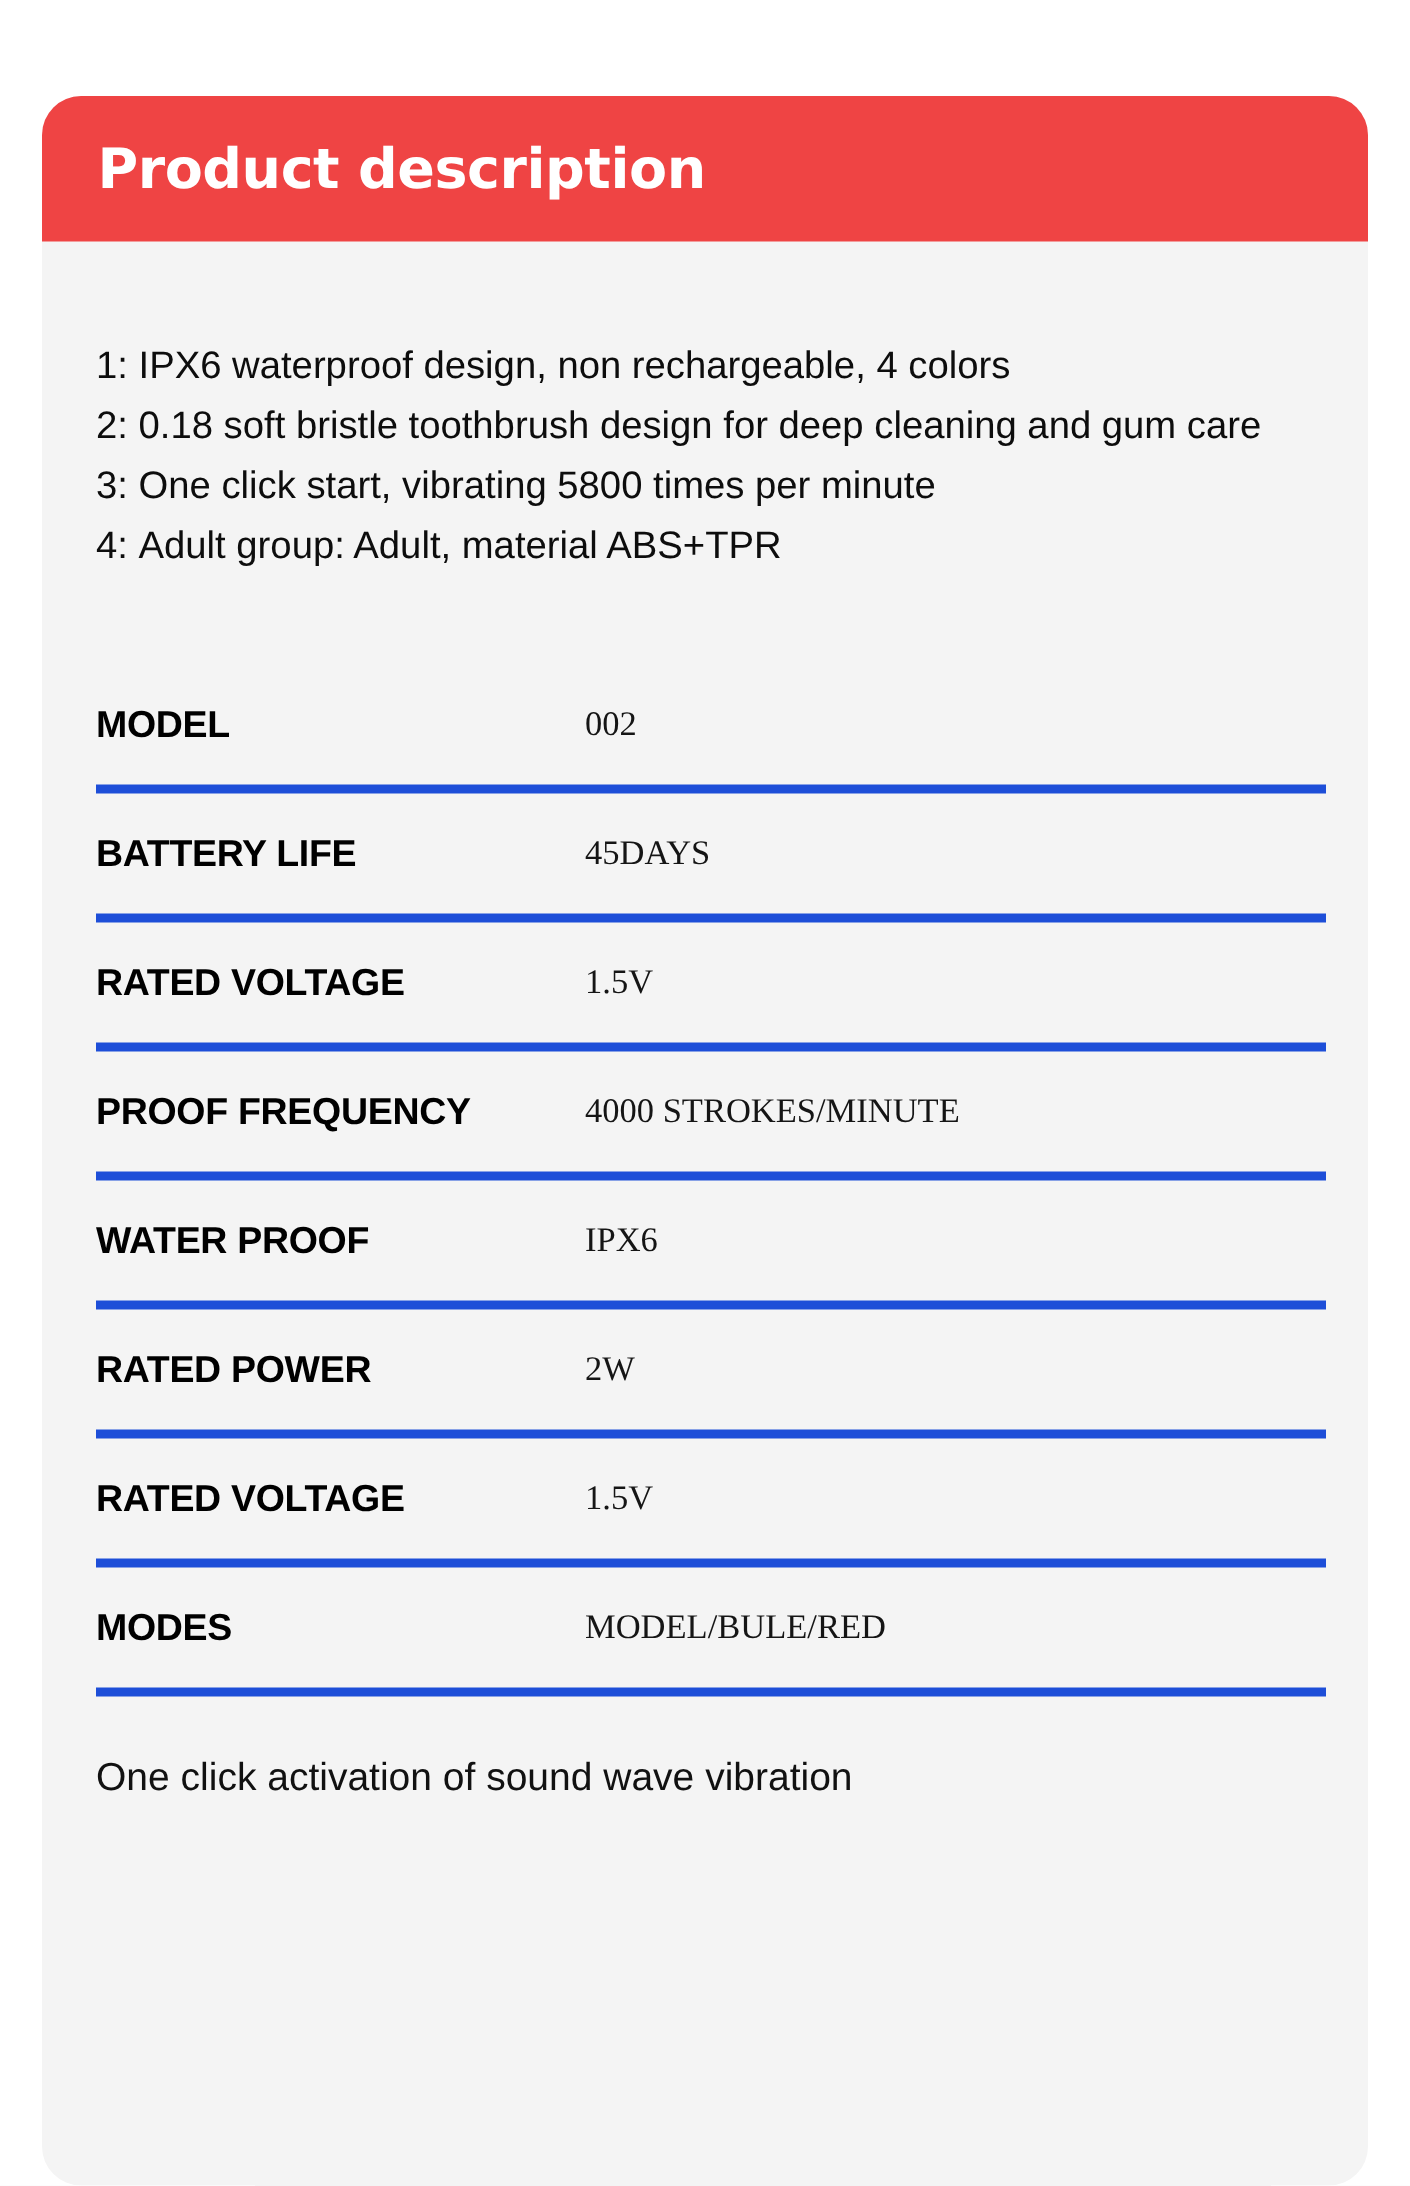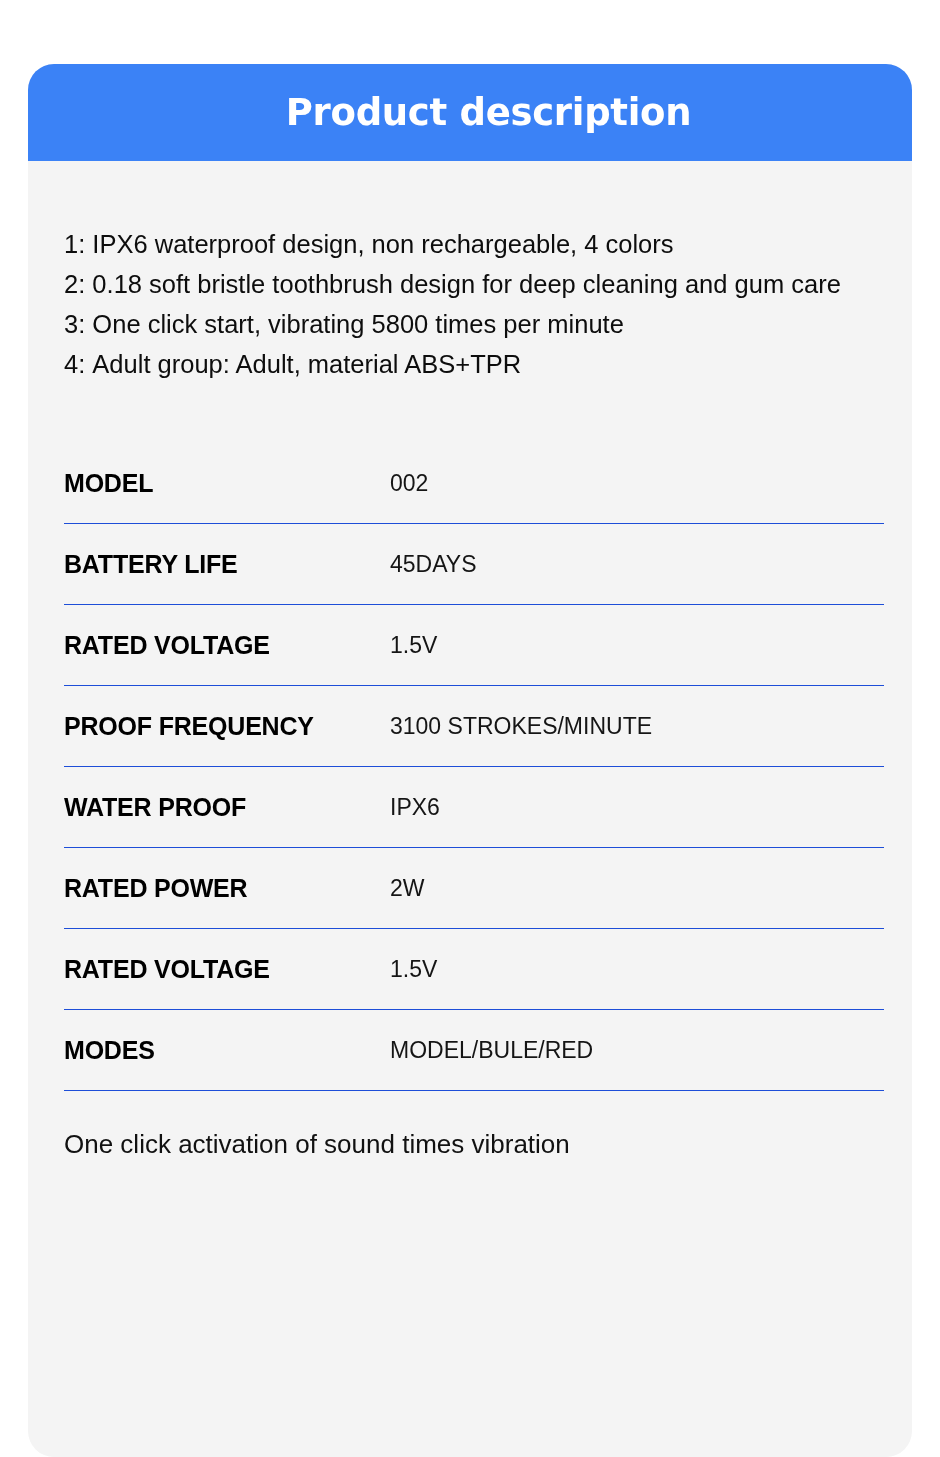--- a/index.html
+++ b/index.html
@@ -24,27 +24,26 @@
   .card {
     position: relative;
     width: 884px;
     height: 1393px;
     margin-top: 64px;
     background: #f4f4f4;
     border-radius: 26px;
     overflow: hidden;
   }
   .header-bar {
-    background: #3b82f6;
+    background: #ef4444;
     height: 97px;
     display: flex;
     align-items: center;
     padding-left: 37px;
     box-sizing: border-box;
-    justify-content: center;
   }
   .header-title {
     color: #ffffff;
     font-size: 37px;
     font-weight: 700;
     letter-spacing: -0.3px;
     font-family: "DejaVu Sans", sans-serif;
   }
   .body-area {
     padding: 0 34px 0 36px;
@@ -69,38 +68,38 @@
     flex: 1 1 auto;
   }
   .spec-table {
     margin-top: 59px;
     width: 820px;
   }
   .spec-row {
     display: flex;
     align-items: center;
     height: 80px;
-    border-bottom: 1px solid #1d4ed8;
+    border-bottom: 6px solid #1d4ed8;
   }
   .spec-row:first-child {
     border-top: none;
   }
   .spec-key {
     flex: 0 0 326px;
     font-size: 25px;
     font-weight: 700;
     color: #000000;
     font-family: "Liberation Sans", sans-serif;
     letter-spacing: -0.2px;
   }
   .spec-val {
     flex: 1 1 auto;
     font-size: 23px;
     color: #151515;
-    font-family: Liberation Sans, sans-serif;
+    font-family: Liberation Serif, serif;
   }
   .footnote {
     margin-top: 38px;
     font-size: 26px;
     color: #111111;
     font-family: "Liberation Sans", sans-serif;
   }
 </style>
 </head>
 <body>
@@ -141,37 +140,37 @@
         <div class="spec-row">
           <div class="spec-key">BATTERY LIFE</div>
           <div class="spec-val">45DAYS</div>
         </div>
         <div class="spec-row">
           <div class="spec-key">RATED VOLTAGE</div>
           <div class="spec-val">1.5V</div>
         </div>
         <div class="spec-row">
           <div class="spec-key">PROOF FREQUENCY</div>
-          <div class="spec-val">3100 STROKES/MINUTE</div>
+          <div class="spec-val">4000 STROKES/MINUTE</div>
         </div>
         <div class="spec-row">
           <div class="spec-key">WATER PROOF</div>
           <div class="spec-val">IPX6</div>
         </div>
         <div class="spec-row">
           <div class="spec-key">RATED POWER</div>
           <div class="spec-val">2W</div>
         </div>
         <div class="spec-row">
           <div class="spec-key">RATED VOLTAGE</div>
           <div class="spec-val">1.5V</div>
         </div>
         <div class="spec-row">
           <div class="spec-key">MODES</div>
           <div class="spec-val">MODEL/BULE/RED</div>
         </div>
       </div>
 
-      <div class="footnote">One click activation of sound times vibration</div>
+      <div class="footnote">One click activation of sound wave vibration</div>
 
     </div>
   </div>
 </div>
 
 </body></html>

